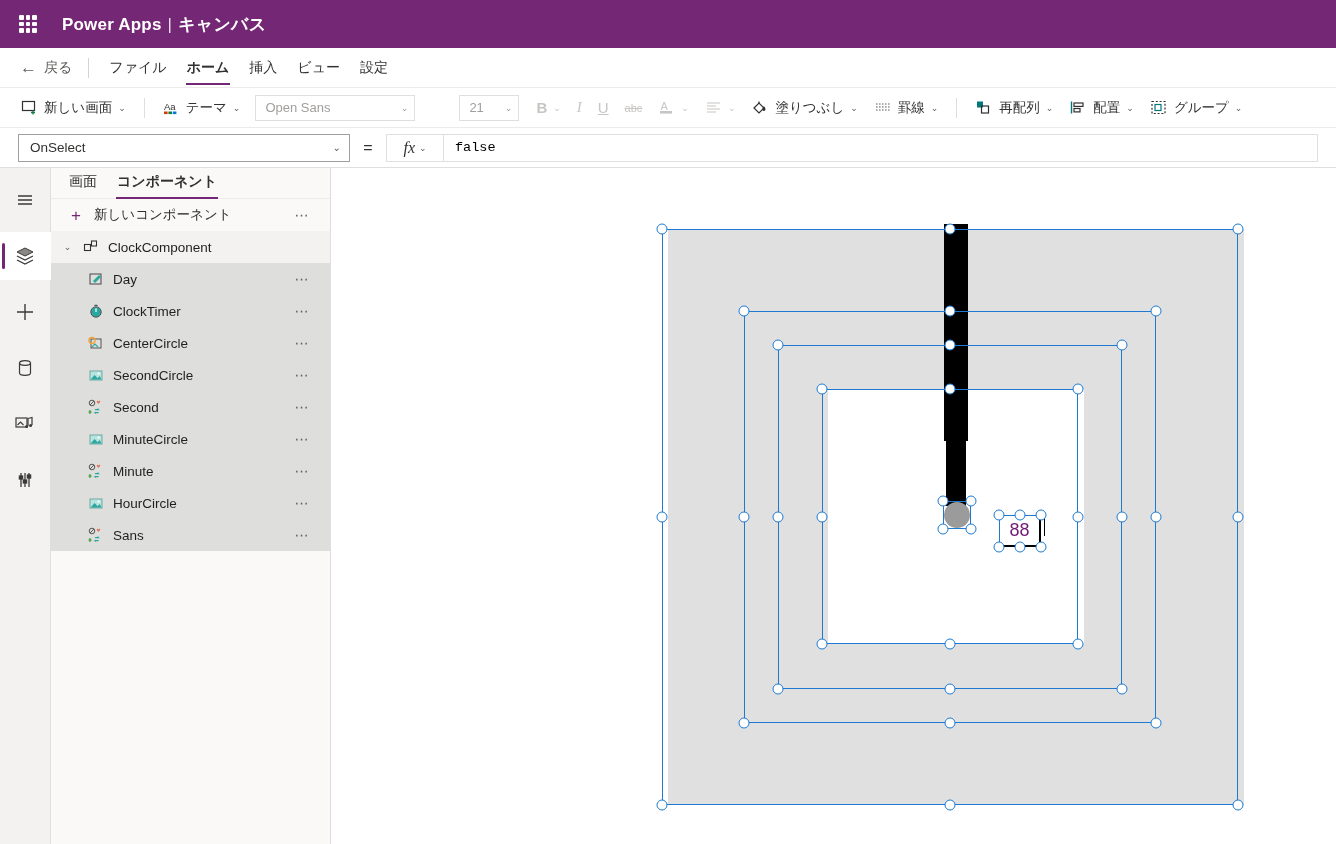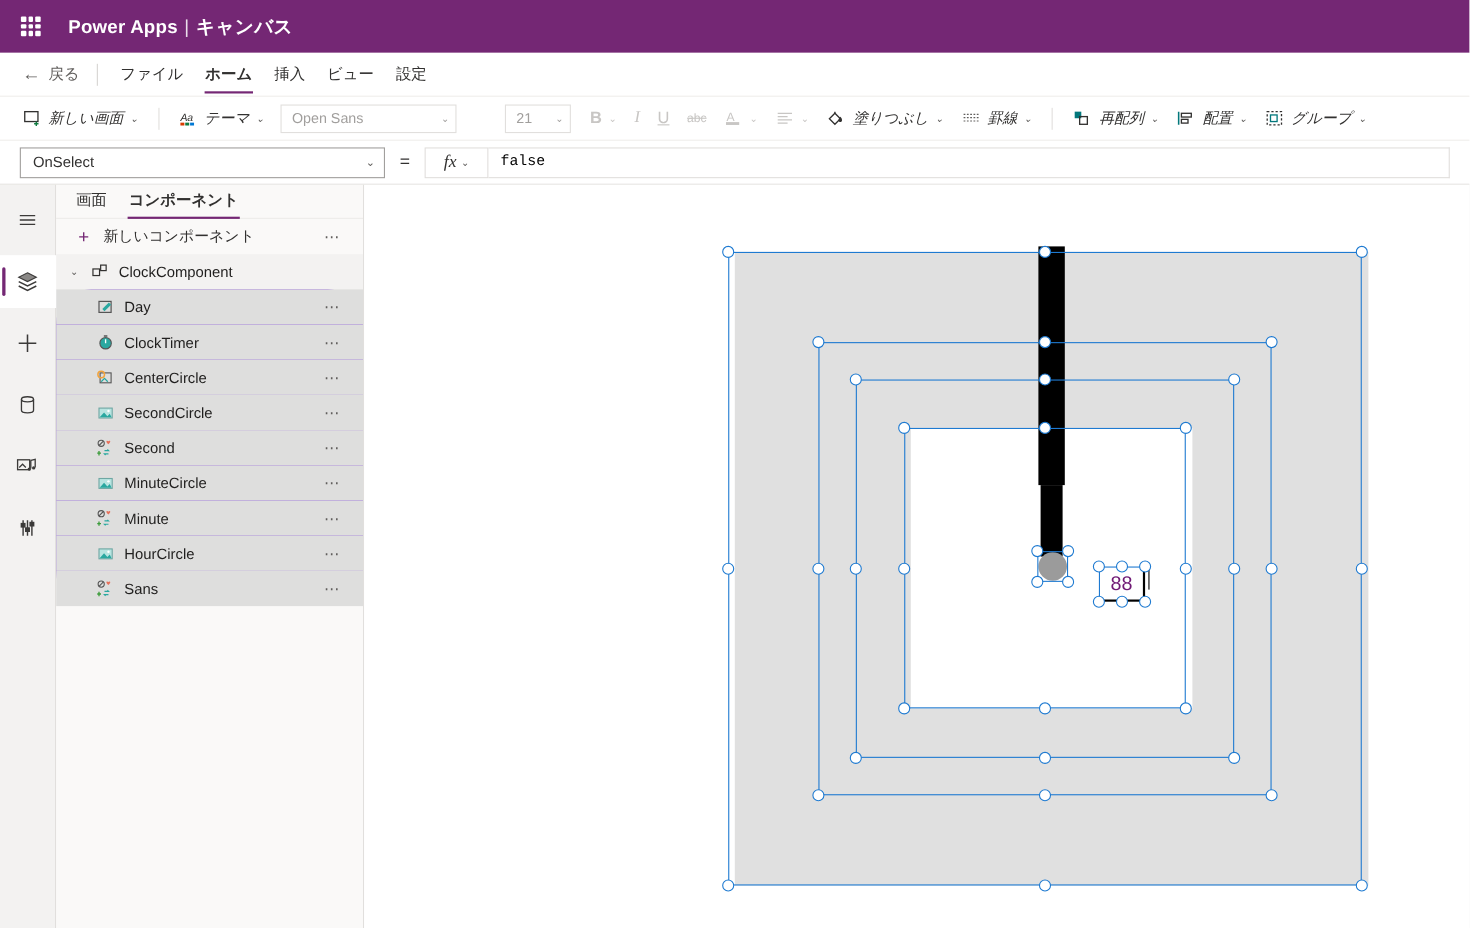--- a/index.html
+++ b/index.html
@@ -40,21 +40,21 @@
     height:2px; background:#742774;
   }
 
   
   .toolbar {
     height:40px; display:flex; align-items:center;
     background:#fff; padding:0 14px; gap:2px;
     border-bottom:1px solid #edebe9; font-size:13.5px; color:#a19f9d;
   }
   .tb { display:flex; align-items:center; gap:6px; padding:5px 7px; cursor:pointer; white-space:nowrap; }
-  .tb.en { color:#323130;font-style:italic; }
+  .tb.en { color:#323130; }
   .tb .cv { font-size:9px; color:#605e5c; }
   .tb.dis { color:#c8c6c4; cursor:default; }
   .tb.dis .cv { color:#c8c6c4; }
   .tb-div { width:1px; height:20px; background:#e1dfdd; margin:0 9px; }
   .sel-box {
     border:1px solid #e1dfdd; background:#fff; height:26px;
     display:flex; align-items:center; justify-content:space-between;
     padding:0 6px 0 9px; font-size:13px; color:#a19f9d; cursor:pointer;margin-left:36px;
   }
   .sel-font { width:160px; margin:0 6px; }
@@ -145,21 +145,21 @@
   .tree { flex:1; overflow:hidden; }
   .tnode {
     display:flex; align-items:center; justify-content:space-between;
     height:32px; padding:0 16px 0 10px; font-size:13.5px; color:#201f1e; cursor:pointer;
   }
   .tnode.root { background:#f3f2f1; }
   .tnode .lft { display:flex; align-items:center; gap:8px; min-width:0; }
   .chev { width:13px; color:#605e5c; font-size:9px; display:inline-block; text-align:center; }
   .tchild { background:#dededd; }
   .tchild .lft { padding-left:26px; }
-  .tree-children { background:#6d28d9;border-radius:32px; }
+  .tree-children { background:#0369a1; }
   .node-ico { width:18px; height:18px; display:inline-flex; align-items:center; justify-content:center; flex:none;}
 
   
   .canvas-area { flex:1; background:#fff; position:relative; overflow:hidden; }
   .design-surface { position:absolute; inset:0; }
   .screen-bg {
     position:absolute; left:337px; top:61px; width:576px; height:576px;
     background:#e0e0e0;
   }
   .white-rect {

